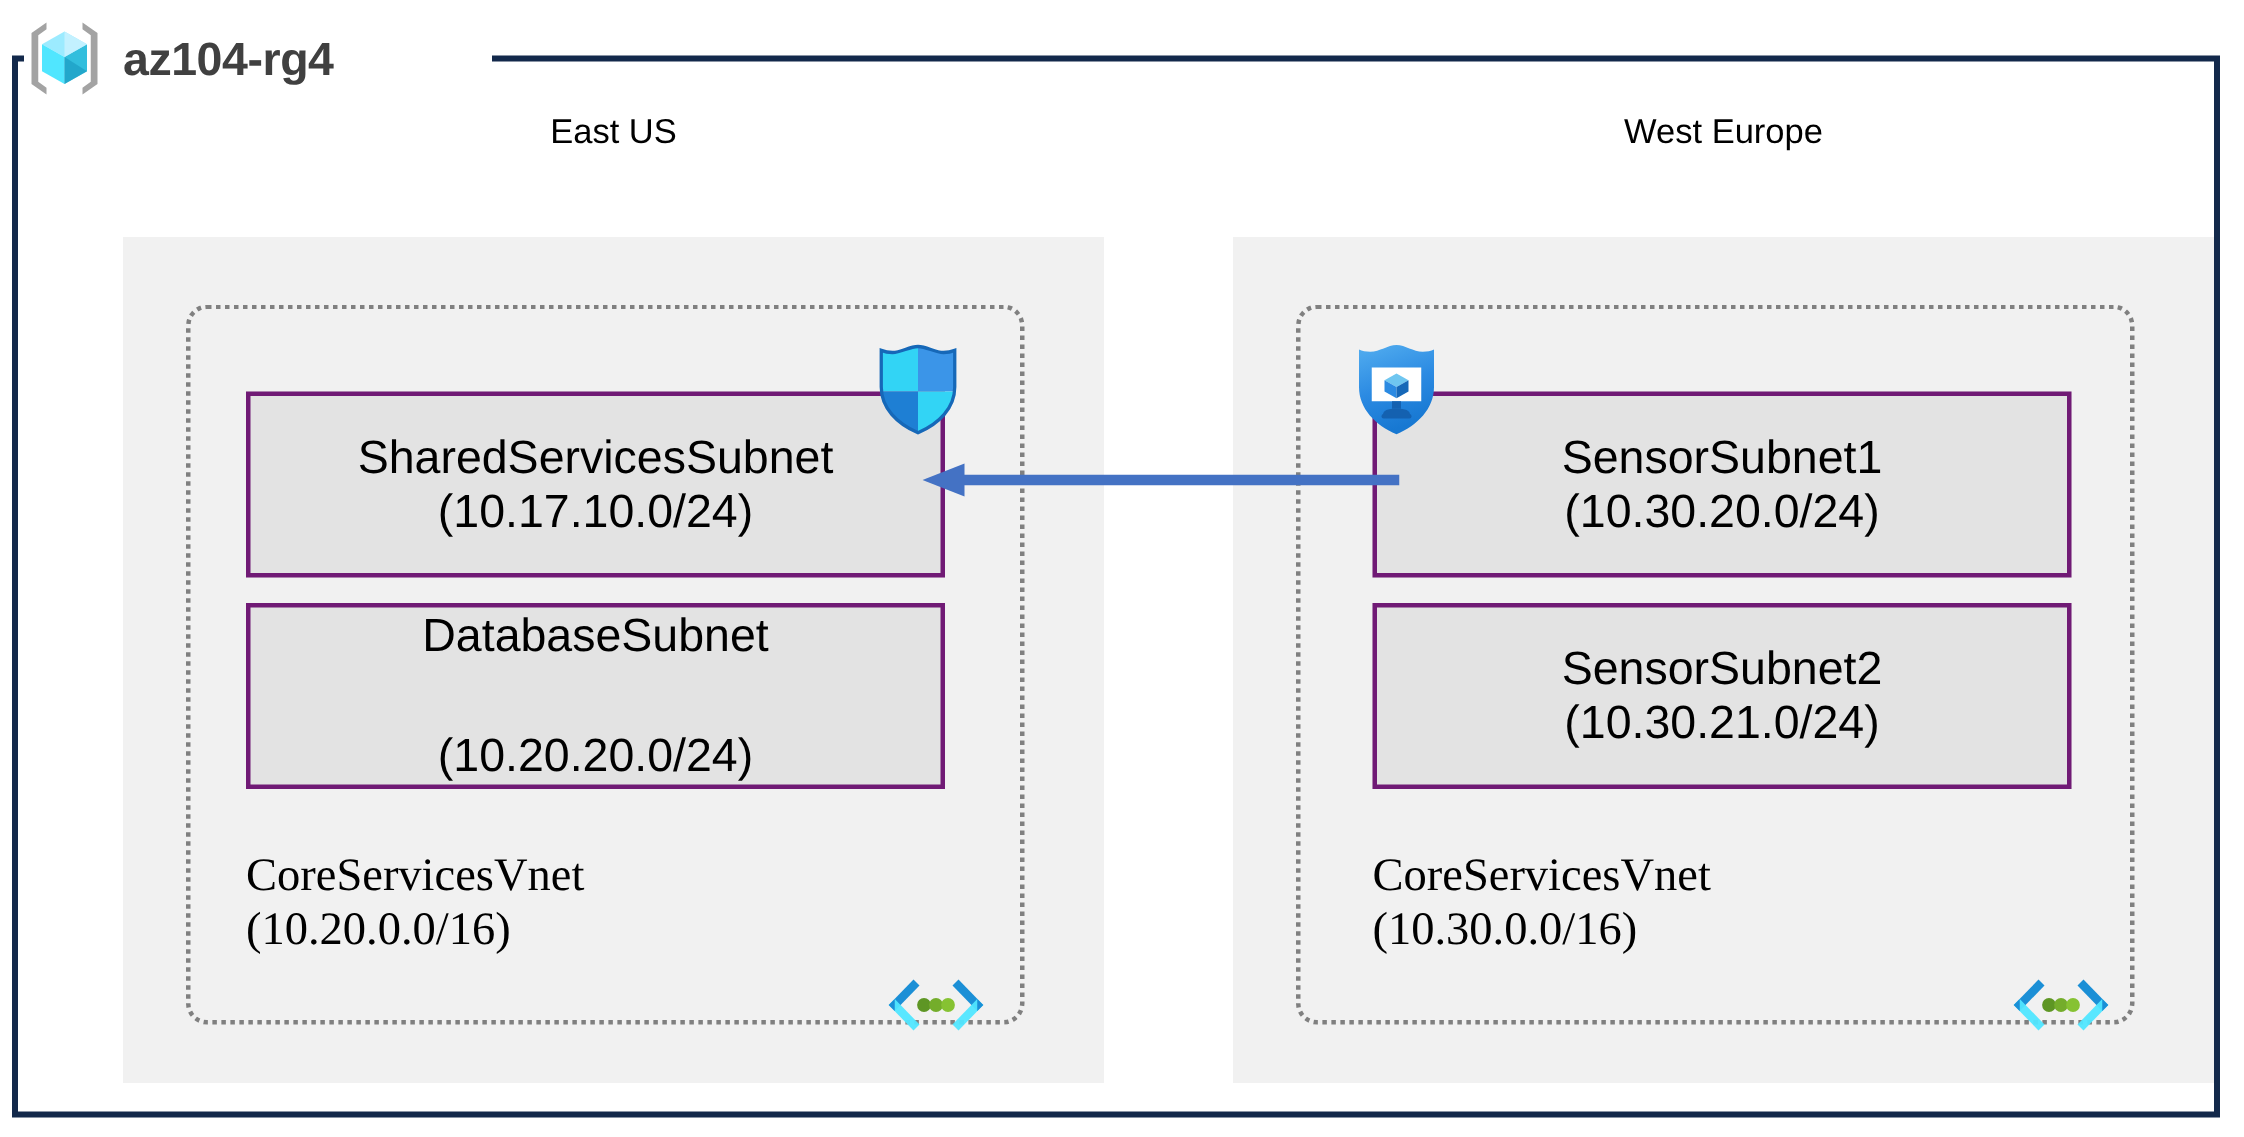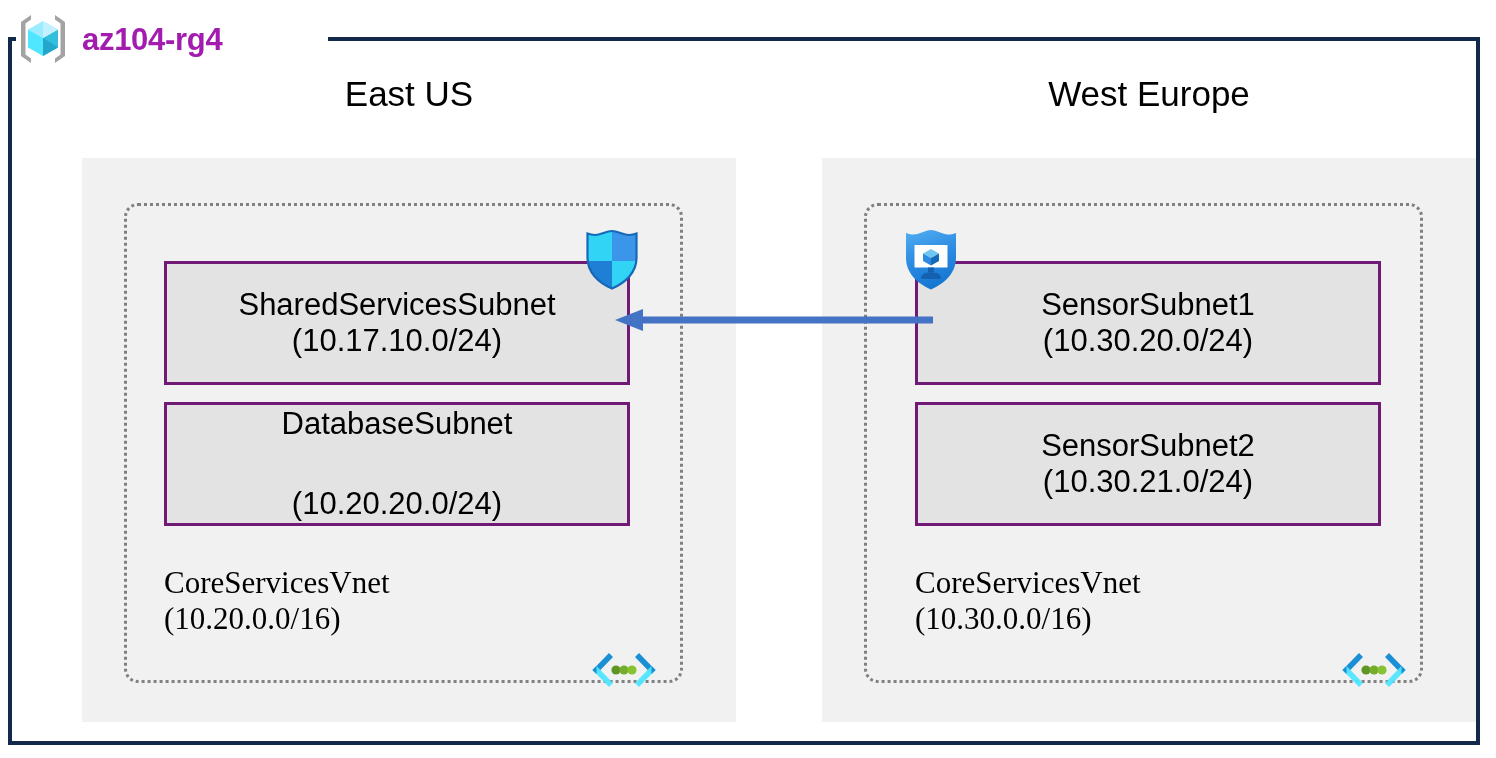--- a/index.html
+++ b/index.html
@@ -51,21 +51,21 @@
     height: 62px;
     display: flex;
     align-items: center;
     gap: 10px;
     z-index: 4;
   }
   .rg-title {
     font-size: 31px;
     font-weight: bold;
     letter-spacing: -0.3px;
-    color: #a21caf;
+    color: #404040;
     white-space: nowrap;
     line-height: 1;
   }
 
   .rg-icon {
     width: 58px;
     height: 58px;
     display: block;
   }
 
@@ -73,21 +73,21 @@
   .region {
     position: absolute;
     top: 76px;
     width: 654px;
   }
   .region-east  { left: 82px; }
   .region-west  { left: 822px; }
 
   .region-label {
     text-align: center;
-    font-size: 35px;
+    font-size: 23px;
     line-height: 1;
     color: #000000;
     height: 40px;
     white-space: nowrap;
   }
 
   .region-box {
     position: absolute;
     top: 158px;
     width: 654px;

